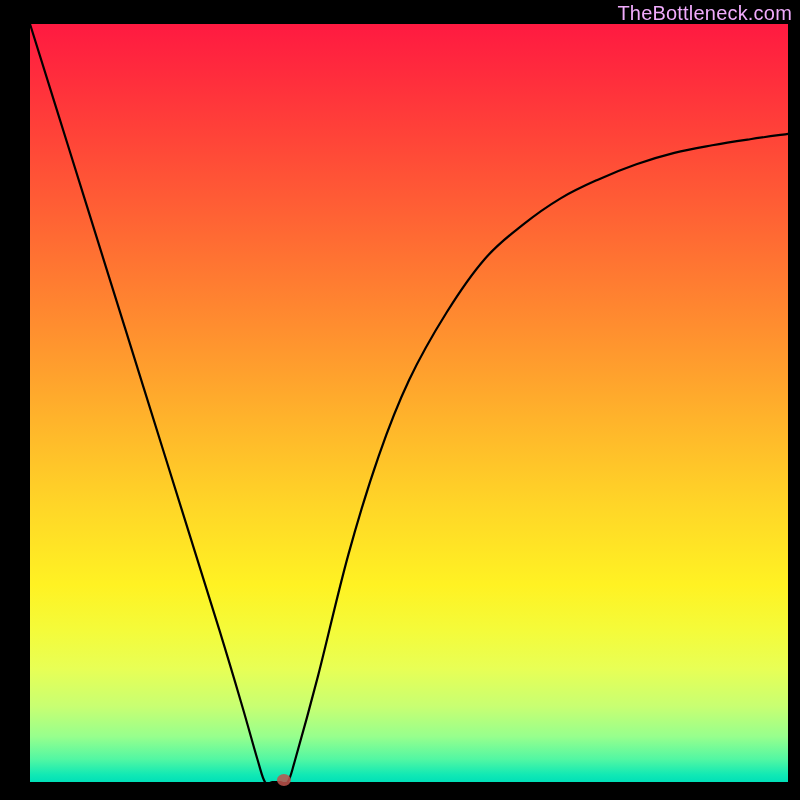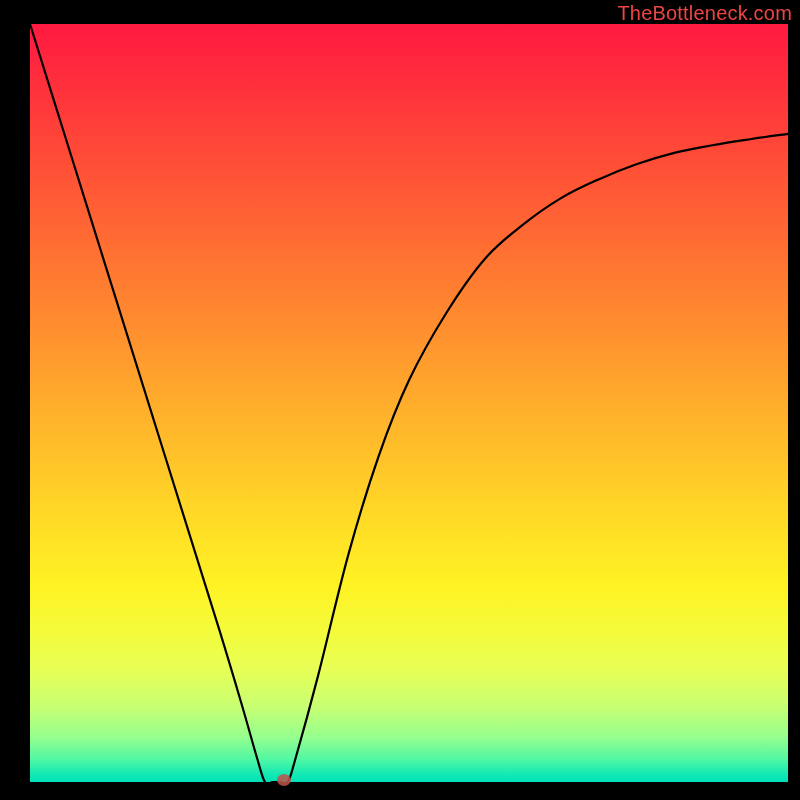--- a/index.html
+++ b/index.html
@@ -16,21 +16,21 @@
     width: 800px;
     height: 800px;
     background: #000;
   }
   .watermark {
     position: absolute;
     top: 2px;
     right: 8px;
     font-size: 20px;
     font-weight: 500;
-    color: #ef4444;
+    color: #f0abfc;
     letter-spacing: 0.2px;
     z-index: 10;
   }
   .plot-area {
     position: absolute;
     left: 30px;
     top: 24px;
     width: 758px;
     height: 758px;
     

